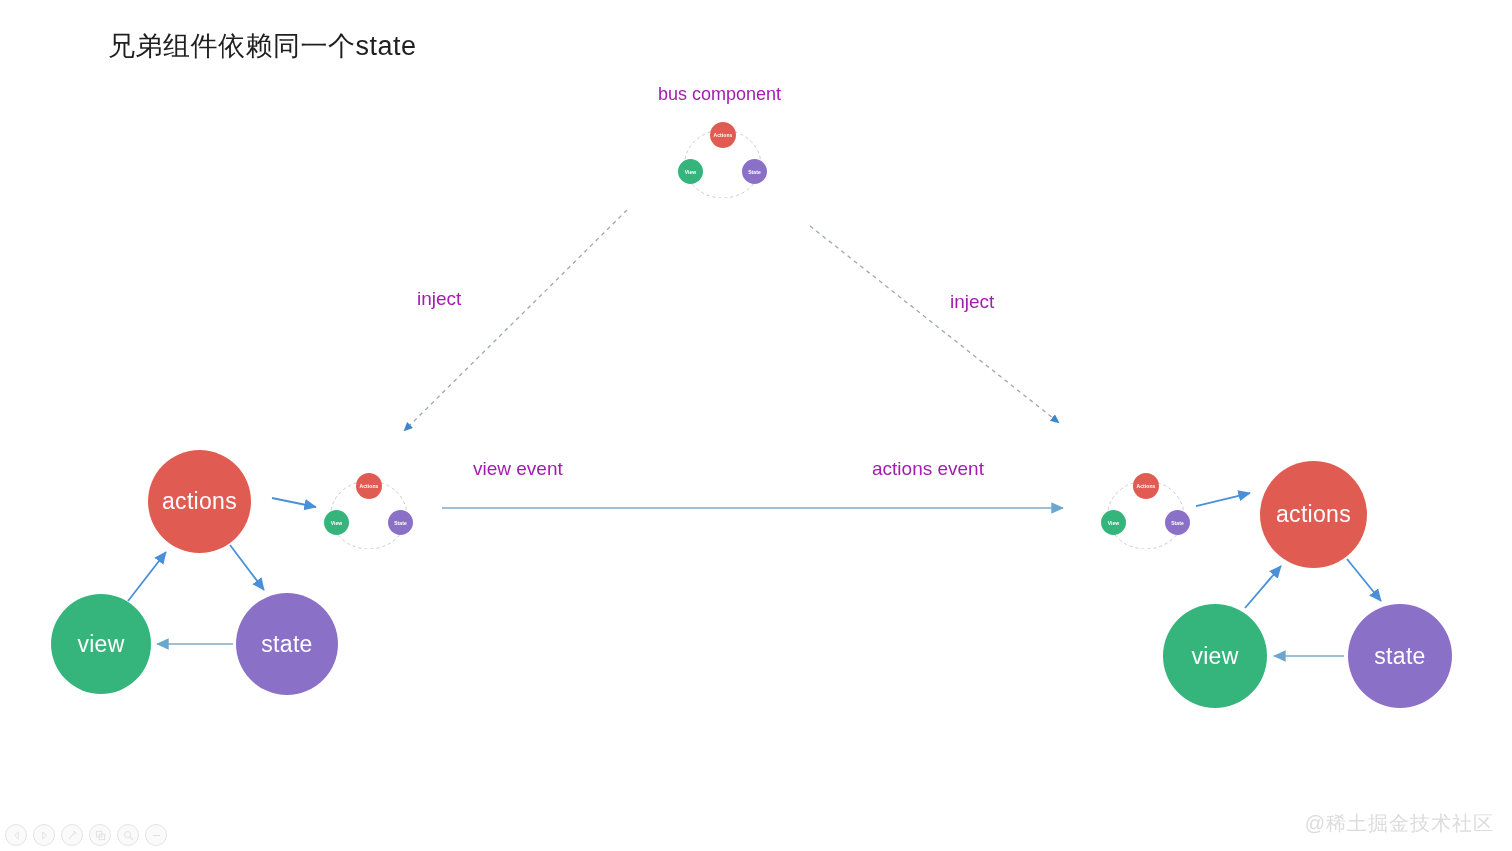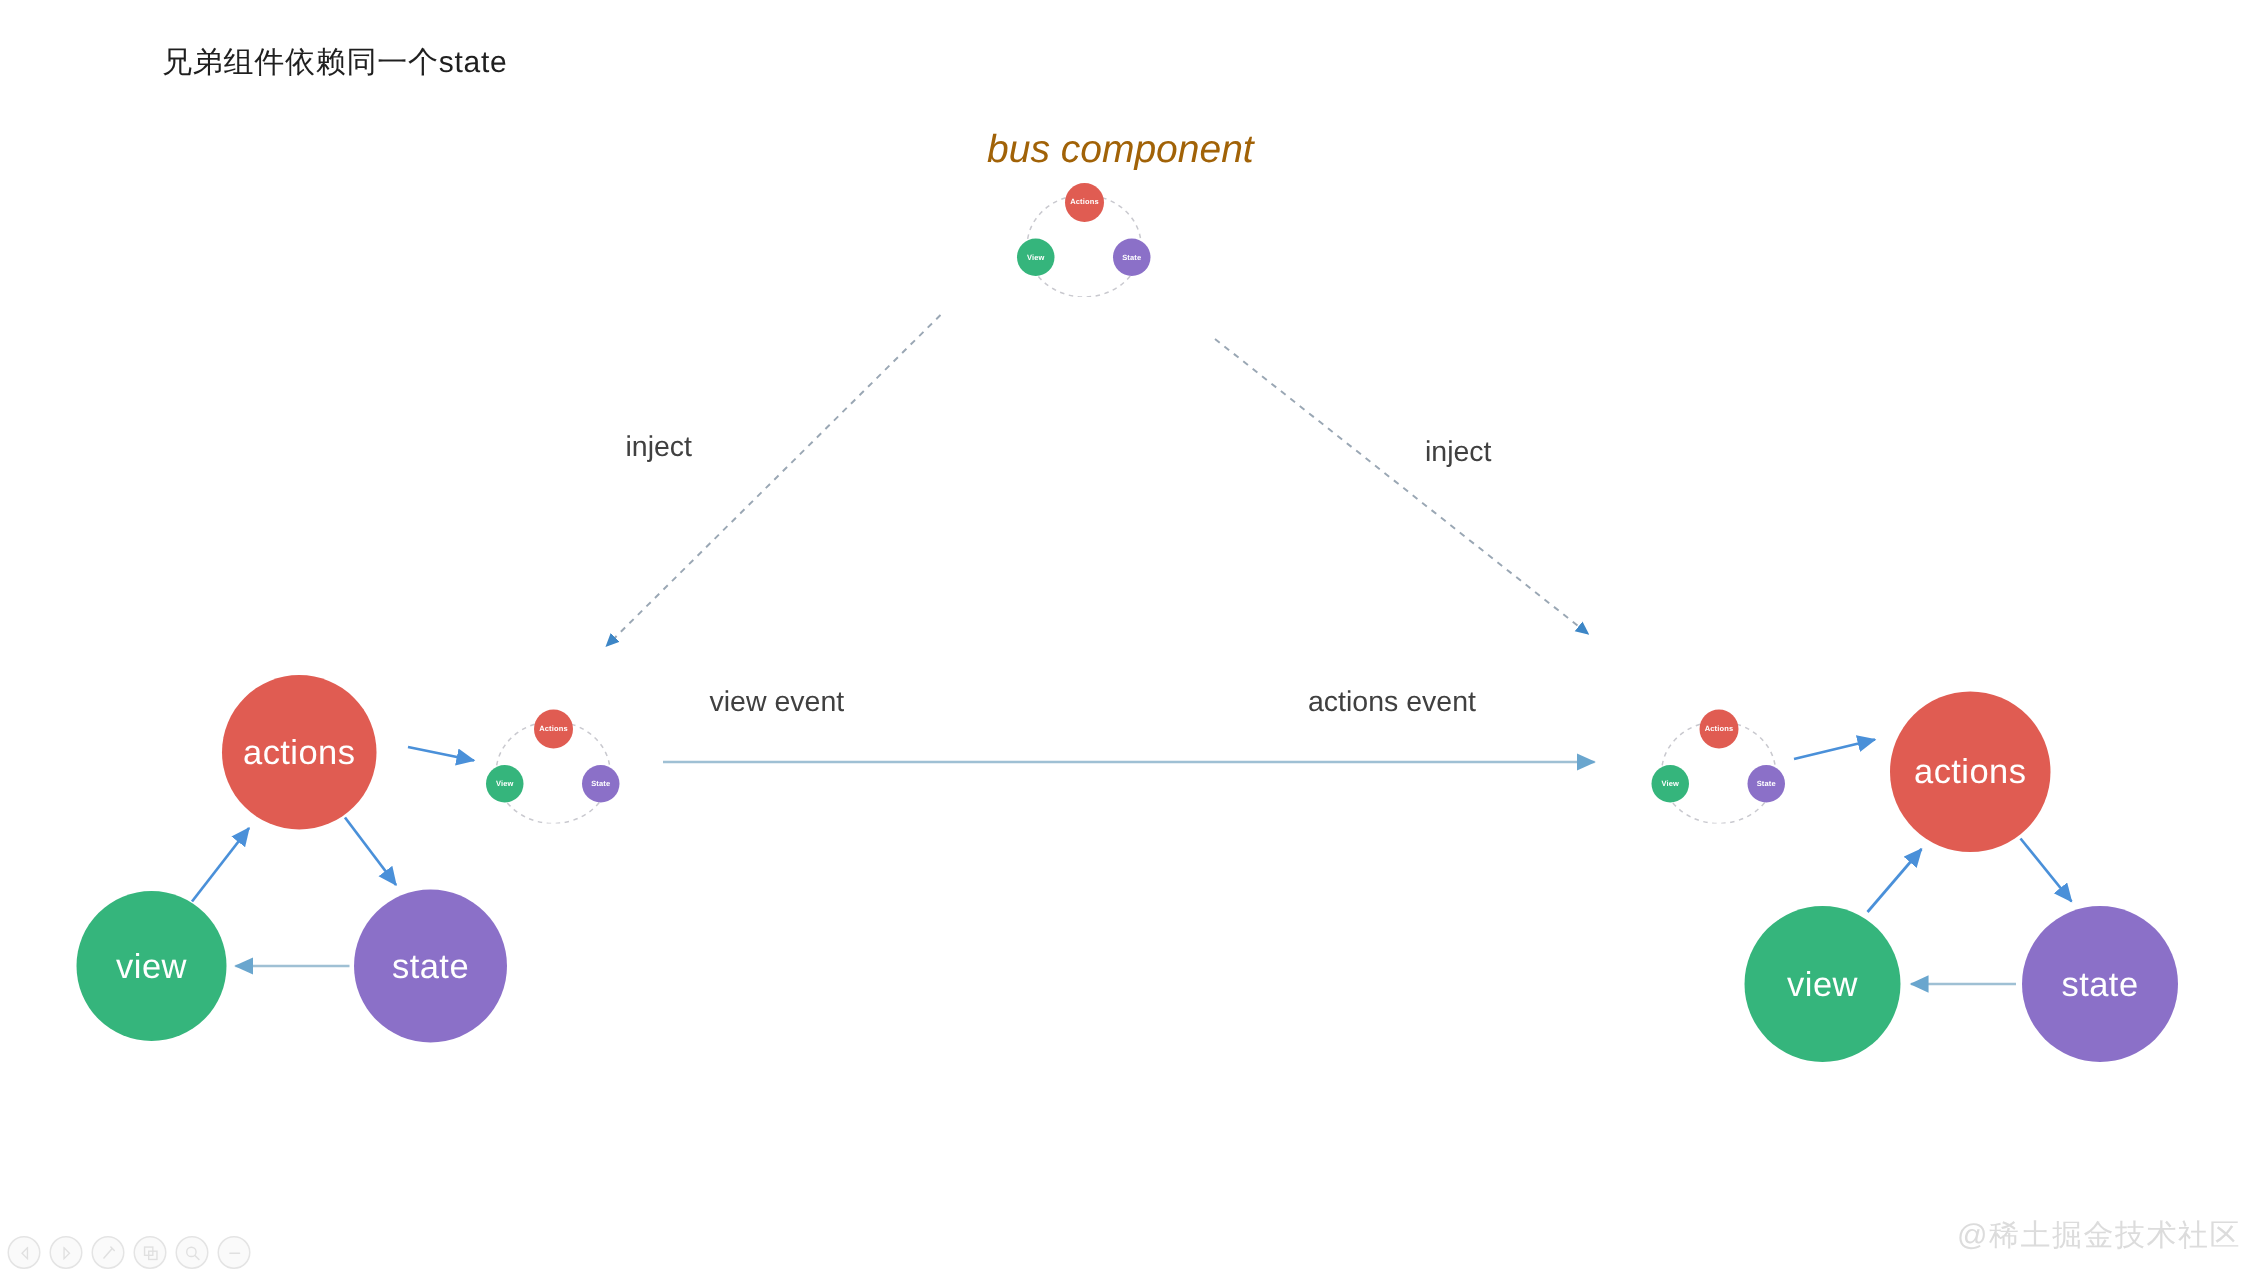--- a/index.html
+++ b/index.html
@@ -21,41 +21,40 @@
     inset: 0;
     width: 1512px;
     height: 851px;
   }
 
   
   .page-title {
     position: absolute;
     left: 108px;
     top: 28px;
-    font-size: 20px;
+    font-size: 27px;
     font-weight: 400;
     letter-spacing: .5px;
     color: #1f1f1f;
     white-space: nowrap;
   }
 
   .bus-label {
     position: absolute;
     left: 658px;
     top: 84px;
-    font-size: 26px;
-    color: #a16207;
-    white-space: nowrap;
-    font-style: italic;
+    font-size: 18px;
+    color: #a21caf;
+    white-space: nowrap;
   }
 
   .edge-label {
     position: absolute;
     font-size: 19px;
-    color: #404040;
+    color: #a21caf;
     white-space: nowrap;
   }
   .edge-label.inject-left  { left: 417px; top: 288px; }
   .edge-label.inject-right { left: 950px; top: 291px; }
   .edge-label.emit         { left: 473px; top: 458px; }
   .edge-label.listen       { left: 872px; top: 458px; }
 
   
   .node {
     position: absolute;

